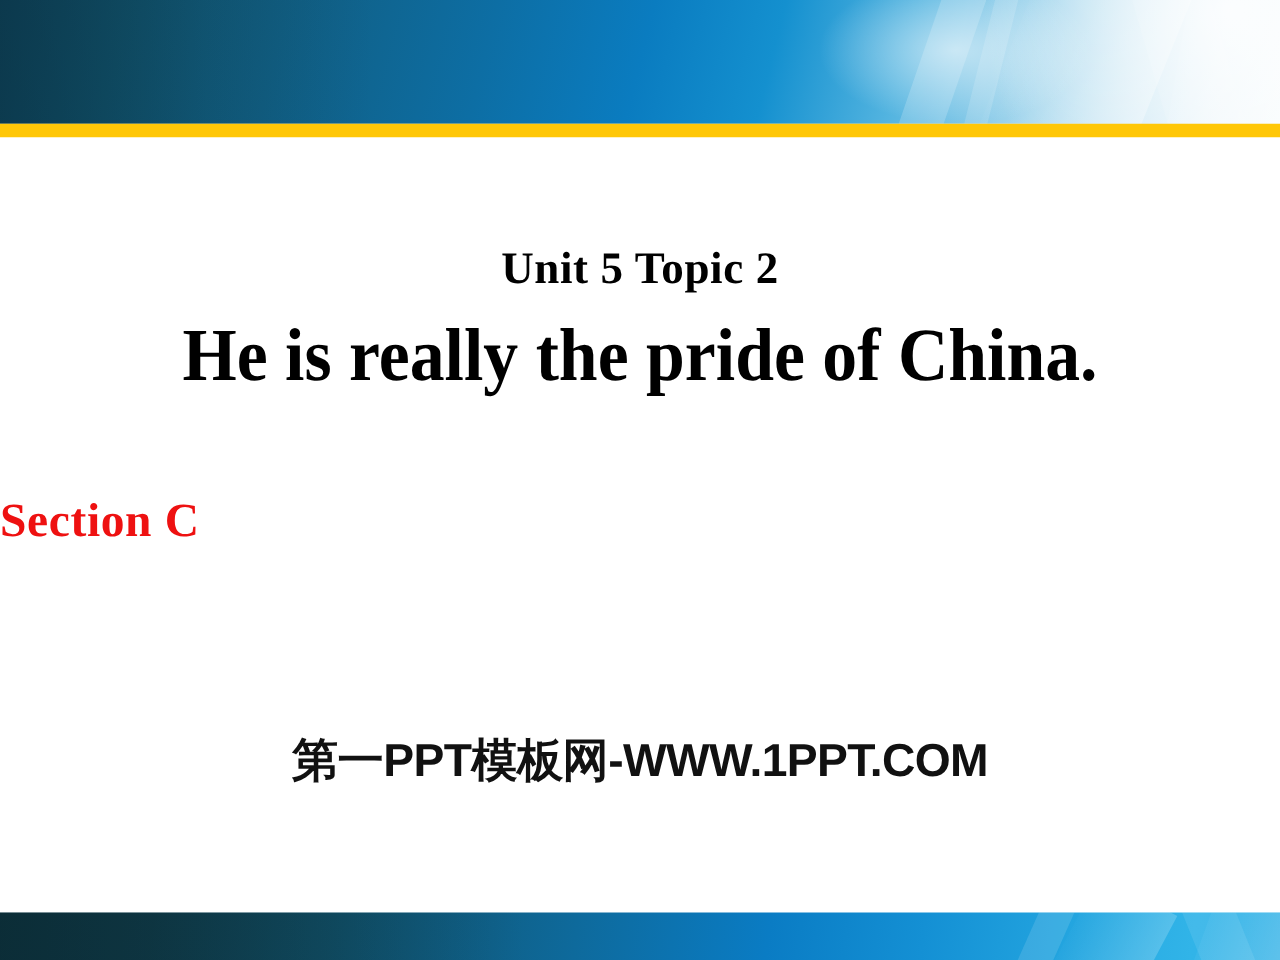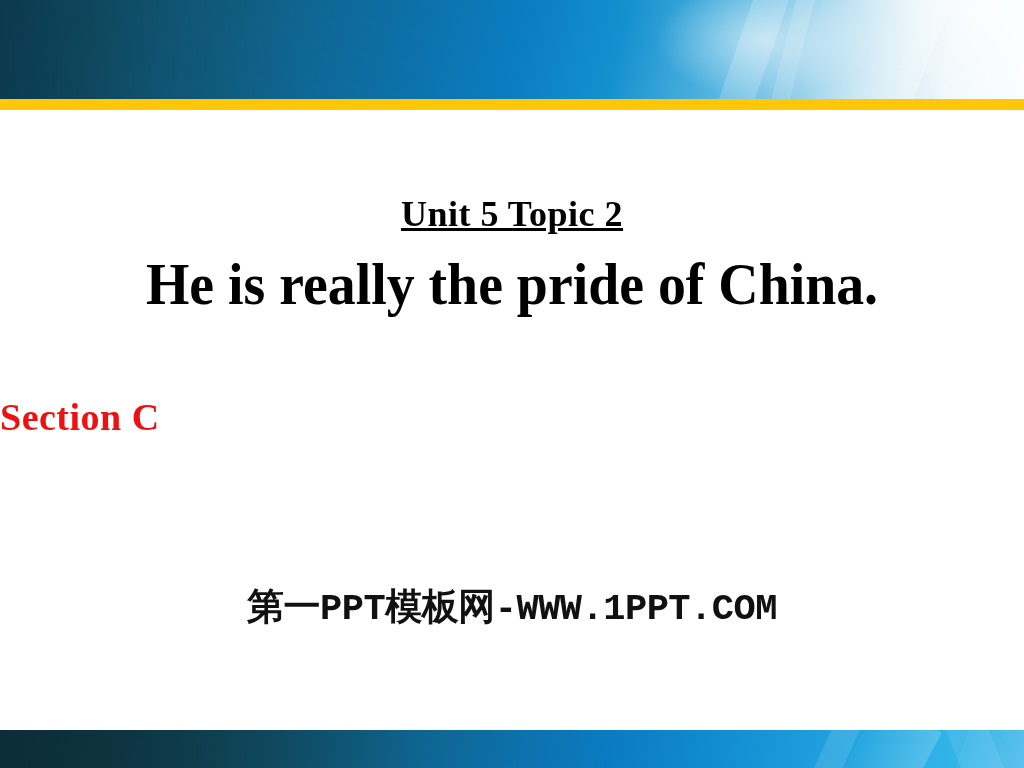--- a/index.html
+++ b/index.html
@@ -122,21 +122,21 @@
     font-size:38px;
     line-height:42px;
     letter-spacing:.5px;
   }
 
   #watermark {
     position:absolute;
     left:0; top:477px;
     width:1024px;
     text-align:center;
-    font-family:Liberation Mono, monospace;
+    font-family:Liberation Sans, sans-serif;
     font-weight:bold;
     font-size:37px;
     line-height:44px;
     color:#111111;
     letter-spacing:-0.5px;
   }
 
   
   #bottom-band {
     position:absolute;
@@ -185,21 +185,21 @@
     <div class="facet f4"></div>
     <div class="facet f5"></div>
     <div class="haze2"></div>
     <div class="haze"></div>
   </div>
 
   <div id="accent-rule" style="background: rgb(255, 199, 7);"></div>
 
   <div id="content">
 
-    <div id="subject-line" style="color: rgb(0, 0, 0); text-decoration: underline;">Unit 5 Topic 2</div>
+    <div id="subject-line" style="color: rgb(0, 0, 0);">Unit 5 Topic 2</div>
 
     <div id="lesson-title" style="color: rgb(0, 0, 0);">He is really the pride of China.</div>
 
     <div id="section-label" style="color: rgb(238, 17, 17);">Section C</div>
 
     <div id="watermark" style="color: rgb(17, 17, 17);">第一PPT模板网-WWW.1PPT.COM</div>
 
   </div>
 
   <div id="bottom-band">

